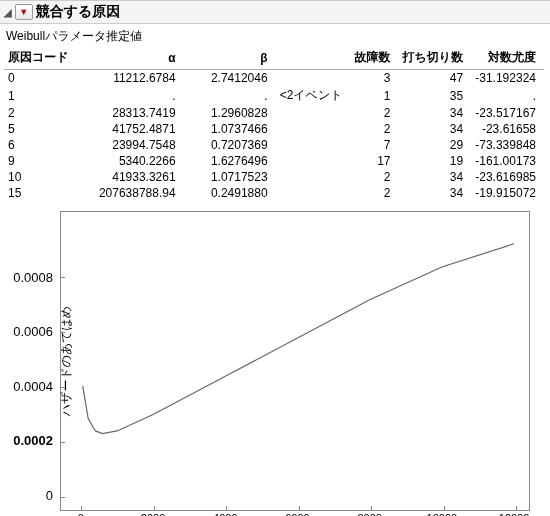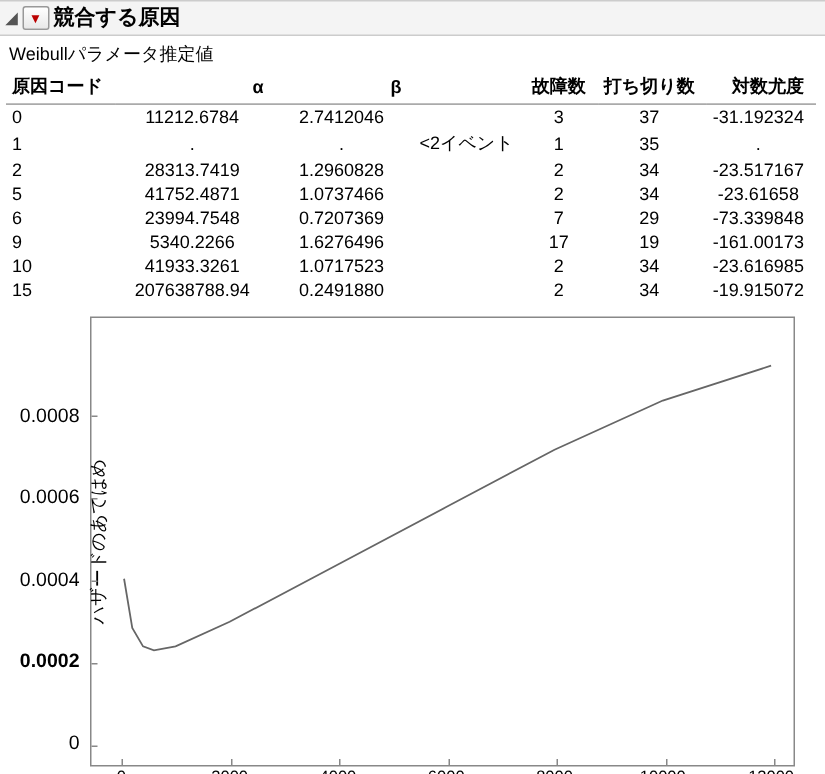--- a/index.html
+++ b/index.html
@@ -50,21 +50,21 @@
   }
   table.data th {
     text-align: right;
     font-weight: bold;
     border-bottom: 1px solid #aaa;
     padding: 2px 8px 3px 4px;
     white-space: nowrap;
   }
   table.data th:first-child { text-align: left; margin-left: 23px; }
   table.data td {
-    text-align: center;
+    text-align: right;
     padding: 1px 8px 1px 4px;
     white-space: nowrap;
   }
   table.data td:first-child { text-align: left; }
   .note-cell { text-align: center; padding-left: 2px; color:#000; }
   .chart-wrap {
     position: relative;
     width: 470px;
     height: 300px;
     margin: 10px 0 10px 60px;
@@ -133,21 +133,21 @@
       <th>対数尤度</th>
     </tr>
   </thead>
   <tbody id="tbody">
       <tr>
         <td>0</td>
         <td>11212.6784</td>
         <td>2.7412046</td>
         <td class="note-cell"></td>
         <td>3</td>
-        <td>37</td>
+        <td>47</td>
         <td>-31.192324</td>
       </tr>
       <tr>
         <td>1</td>
         <td>.</td>
         <td>.</td>
         <td class="note-cell">&lt;2イベント</td>
         <td>1</td>
         <td>35</td>
         <td>.</td>

